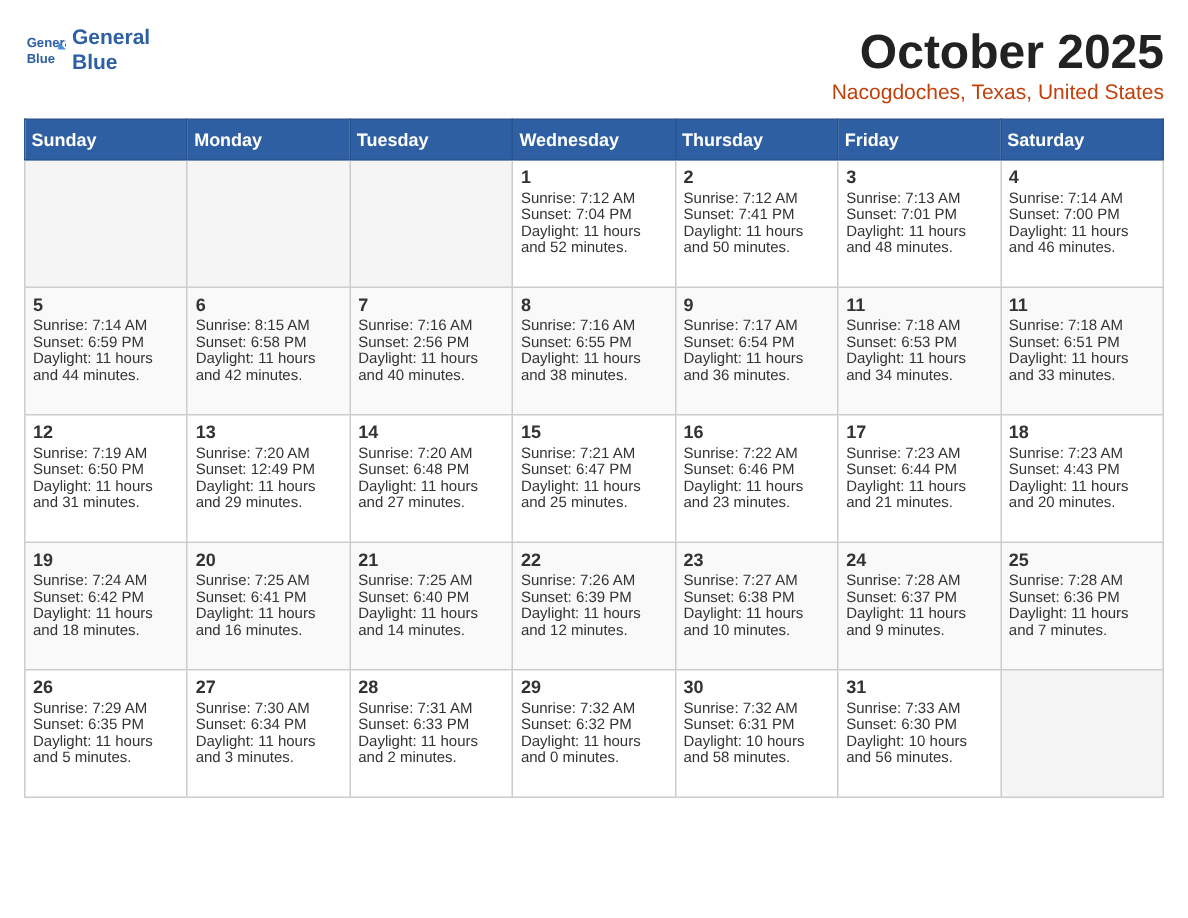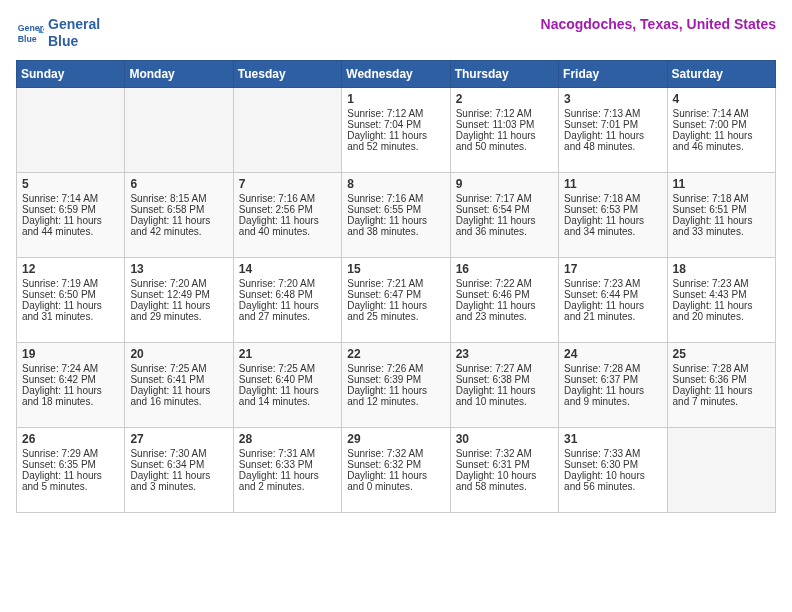--- a/index.html
+++ b/index.html
@@ -28,22 +28,21 @@
     .title-block {
       text-align: right;
     }
     .month-title {
       font-size: 32px;
       font-weight: bold;
       color: #222;
     }
     .location {
       font-size: 14px;
-      color: #a21caf;
-      font-weight: bold;
+      color: #c2410c;
     }
     .calendar {
       width: 100%;
       border-collapse: collapse;
       border: 1px solid #ccc;
     }
     .calendar th {
       background-color: #2e5fa3;
       color: #fff;
       font-size: 12px;
@@ -83,20 +82,21 @@
       <text x="2" y="14" font-size="10" font-weight="bold" fill="#2e5fa3">General</text>
       <text x="2" y="26" font-size="10" font-weight="bold" fill="#2e5fa3">Blue</text>
       <polygon points="26,10 32,16 26,16" fill="#4a90d9"></polygon>
     </svg>
     <div>
       <div style="font-size:14px;font-weight:bold;color:#2e5fa3;line-height:1.2;">General</div>
       <div style="font-size:14px;font-weight:bold;color:#2e5fa3;line-height:1.2;">Blue</div>
     </div>
   </div>
   <div class="title-block">
+    <div class="month-title">October 2025</div>
     <div class="location">Nacogdoches, Texas, United States</div>
   </div>
 </div>
 
 <table class="calendar">
   <thead>
     <tr>
     <th>Sunday</th>
         <th>Monday</th>
         <th>Tuesday</th>
@@ -113,21 +113,21 @@
         <td class="empty"></td>
         <td>
           <span class="day-num">1</span>
           <div>Sunrise: 7:12 AM</div>
           <div>Sunset: 7:04 PM</div>
           <div>Daylight: 11 hours and 52 minutes.</div>
         </td>
         <td>
           <span class="day-num">2</span>
           <div>Sunrise: 7:12 AM</div>
-          <div>Sunset: 11:03 PM</div>
+          <div>Sunset: 7:41 PM</div>
           <div>Daylight: 11 hours and 50 minutes.</div>
         </td>
         <td>
           <span class="day-num">3</span>
           <div>Sunrise: 7:13 AM</div>
           <div>Sunset: 7:01 PM</div>
           <div>Daylight: 11 hours and 48 minutes.</div>
         </td>
         <td>
           <span class="day-num">4</span>

